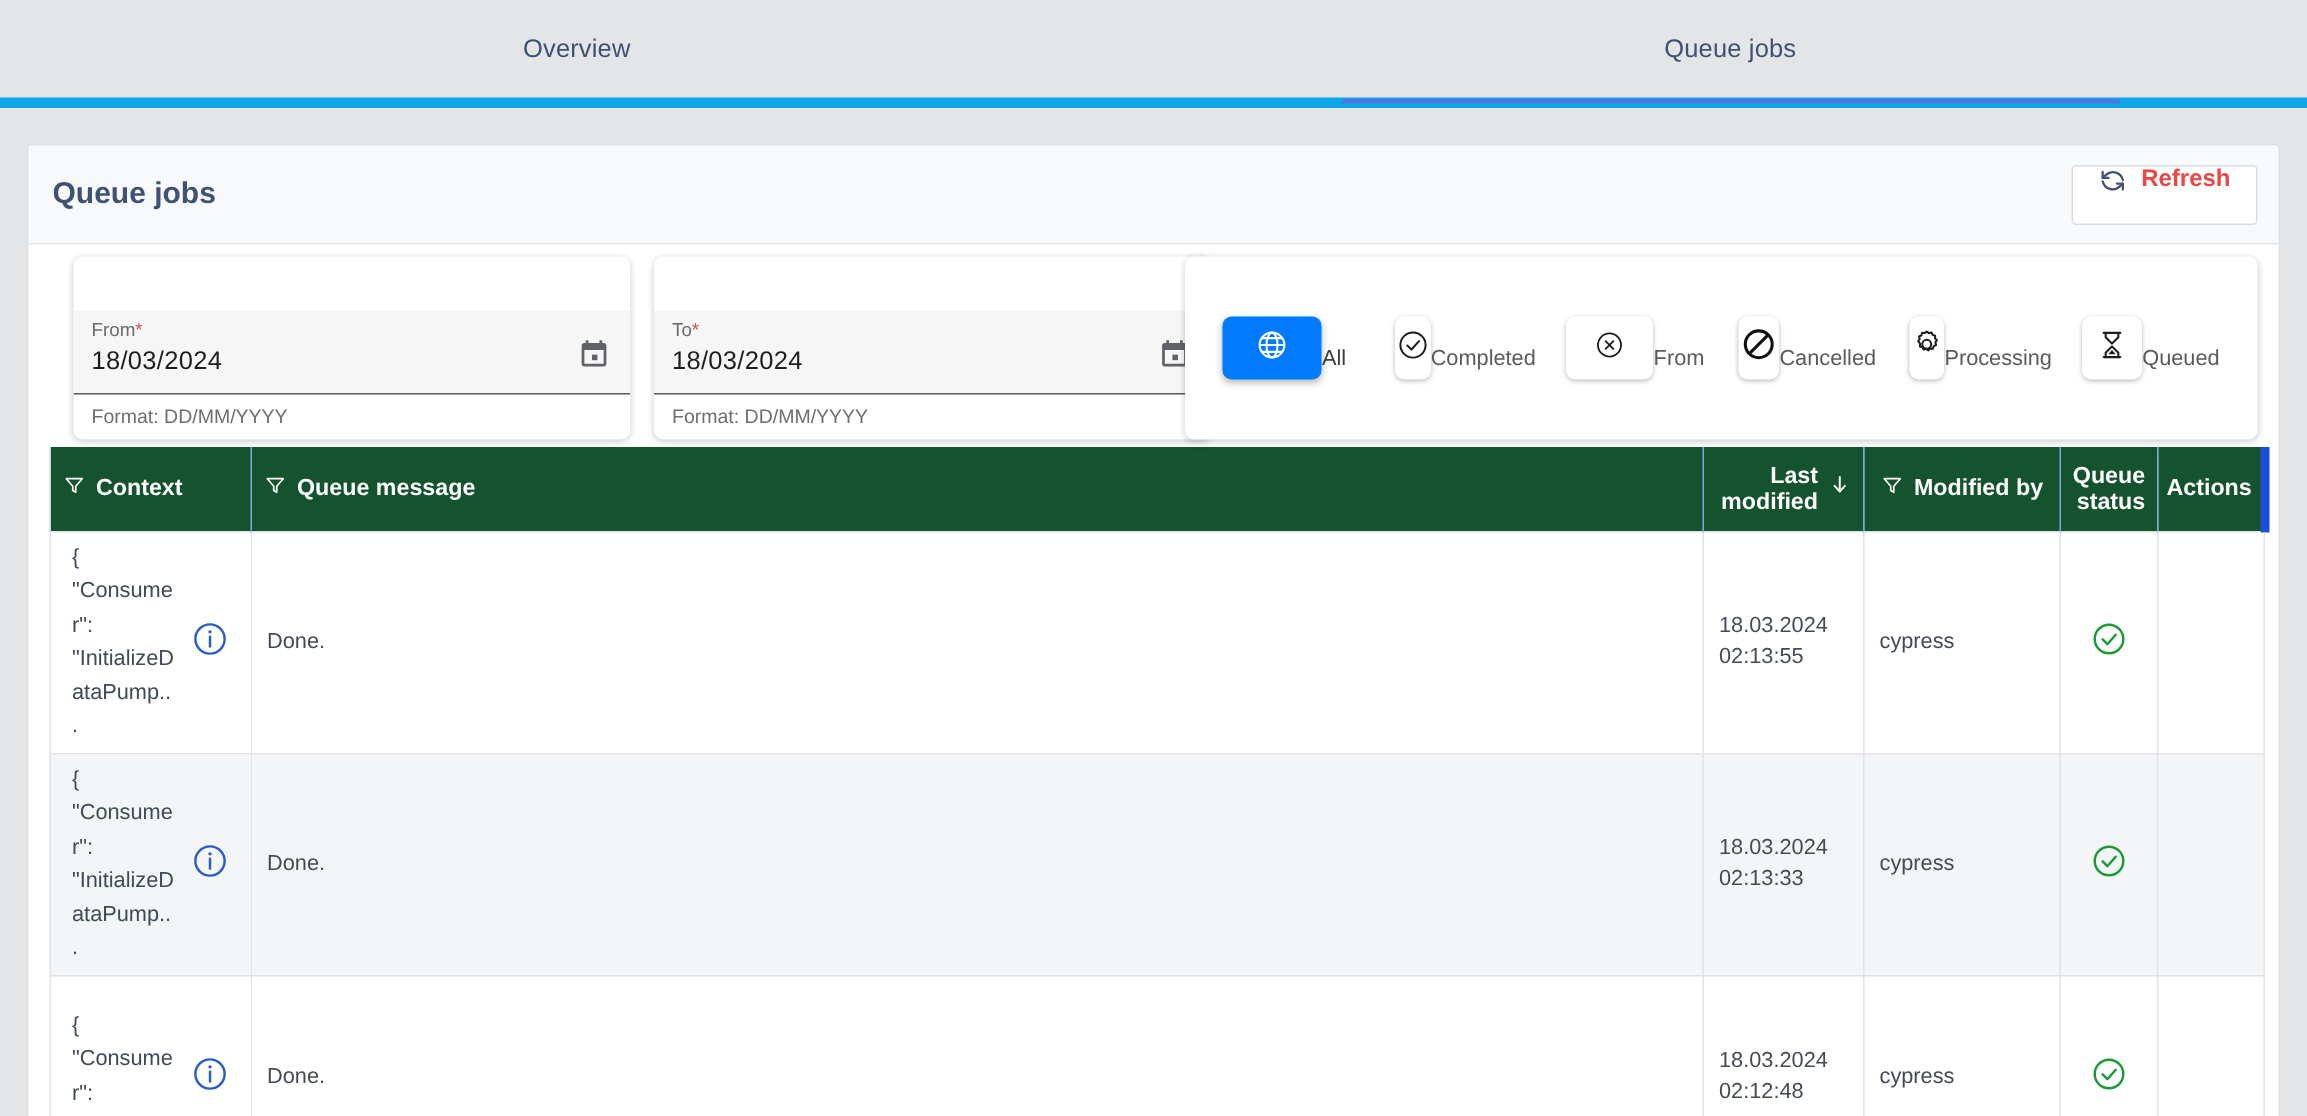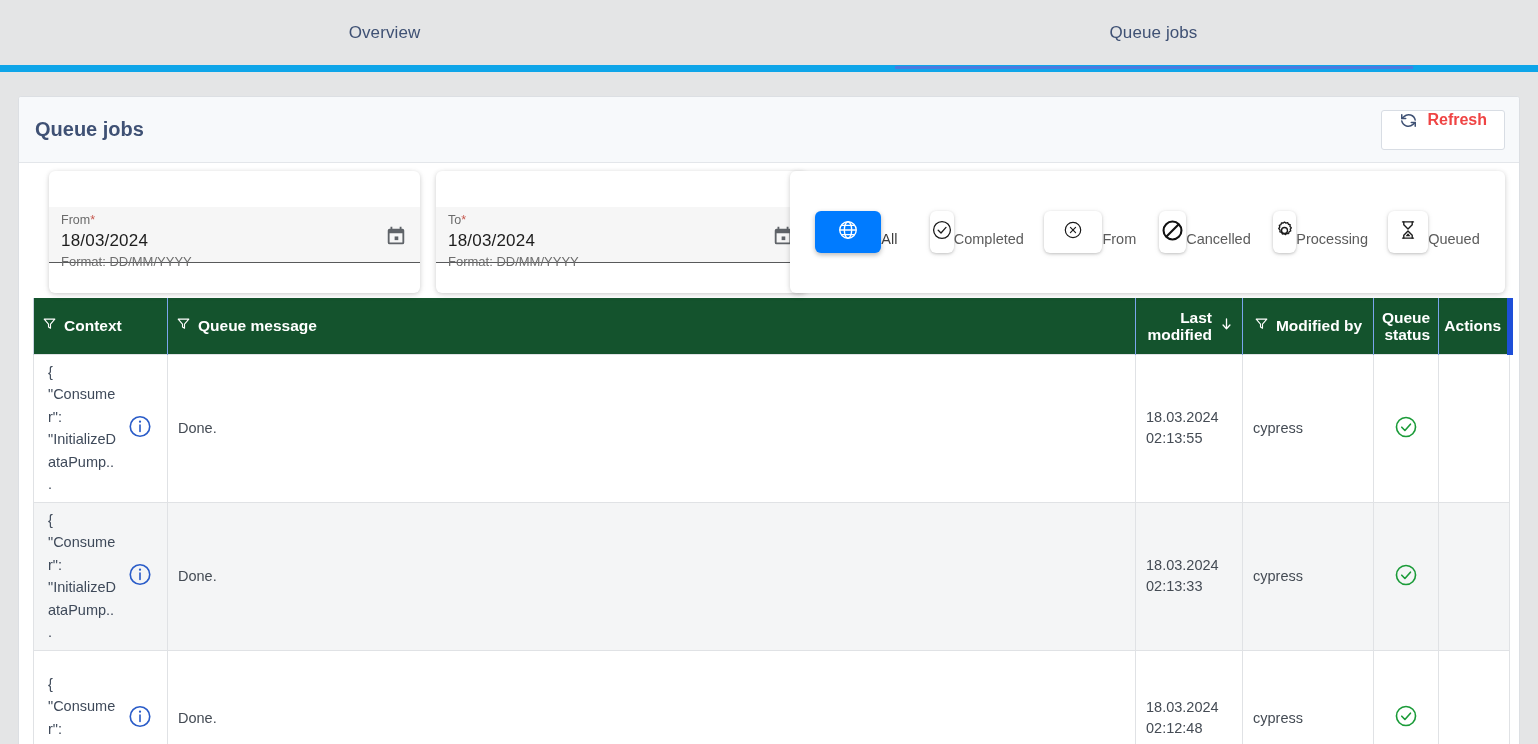--- a/index.html
+++ b/index.html
@@ -136,21 +136,21 @@
   }
   .cal-icon {
     position: absolute;
     right: 13px;
     top: 18px;
     cursor: pointer;
   }
   .date-hint {
     position: absolute;
     left: 12px;
-    top: 83px;
+    top: 99px;
     font-size: 13px;
     color: #6e6e6e;
   }
 
   
   .status-panel {
     position: absolute;
     left: 771px;
     top: 8px;
     width: 715px;

